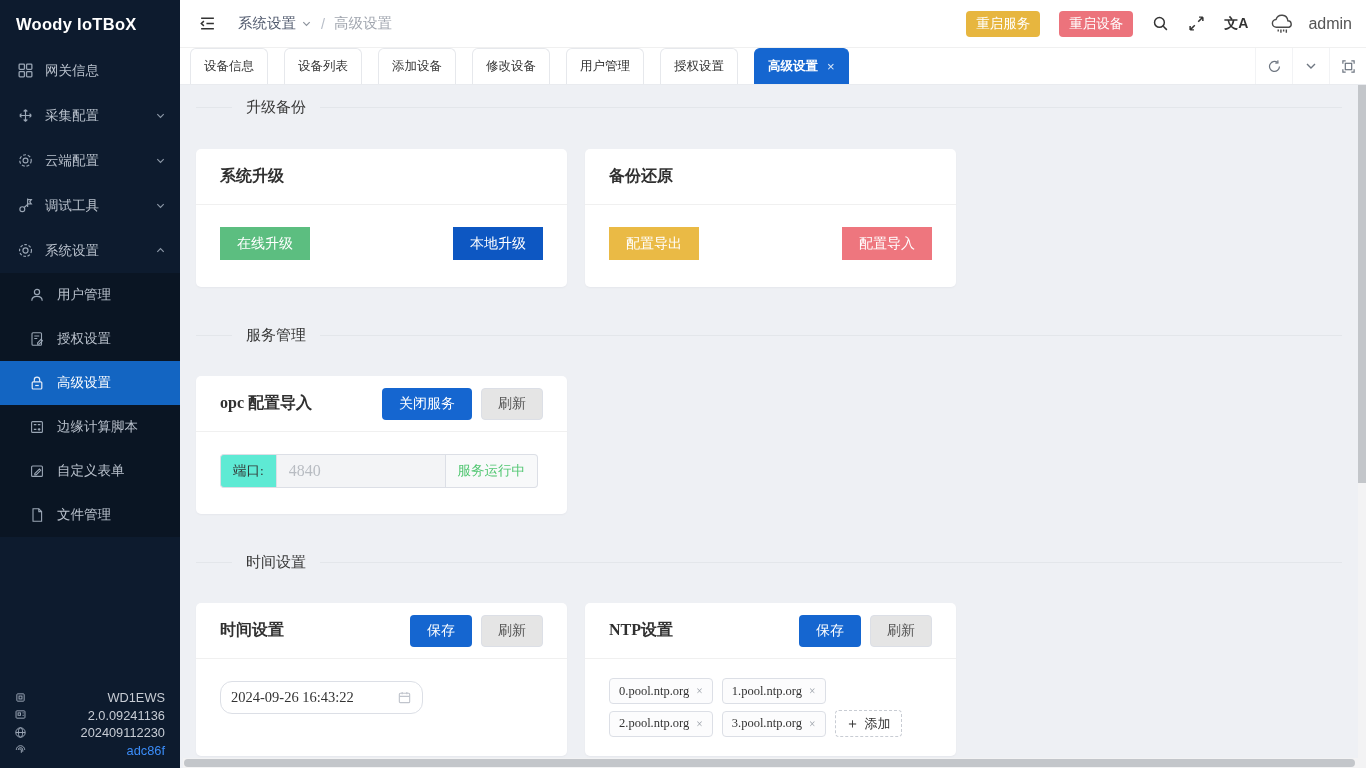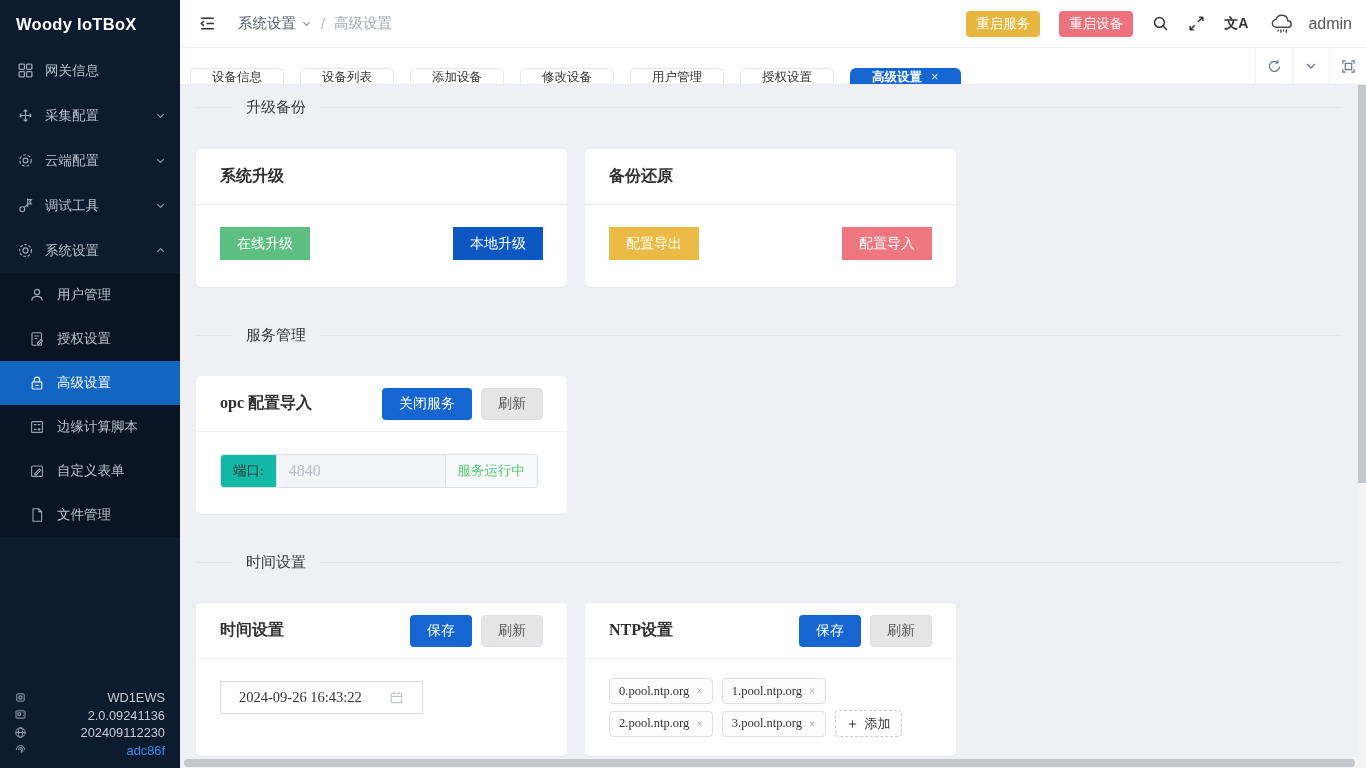--- a/index.html
+++ b/index.html
@@ -39,21 +39,21 @@
   .hbtn { border:none; border-radius:4px; color:#fff; font-size:13.5px; padding:4px 10px; cursor:pointer; font-family:inherit; }
   .hbtn.yellow { background:#e7b63f; }
   .hbtn.red { background:#ec737c; }
   .hicon { color:#333; cursor:pointer; }
   .translate { font-size:14px; font-weight:bold; color:#333; cursor:pointer; }
   .avatar { width:30px; height:30px; border-radius:50%; display:flex; align-items:center; justify-content:center; color:#4a4a4a; cursor:pointer; }
   .uname { font-size:16px; color:#555; margin-left:-8px; }
 
   
   .tabstrip { height:37px; flex:0 0 37px; background:#fff; border-bottom:1px solid #e9ebef; display:flex; align-items:flex-end; padding:0 0 0 10px; }
-  .tab { height:16px; display:flex; align-items:flex-start; padding:0 21px; margin-right:16px;
+  .tab { height:36px; display:flex; align-items:center; padding:0 13px; margin-right:16px;
          border:1px solid #e6e8ec; border-bottom:none; border-radius:6px 6px 0 0;
          background:#fff; font-size:12.5px; color:#333; cursor:pointer; white-space:nowrap; }
   .tab.active { background:#1566d0; border-color:#1566d0; color:#fff; font-weight:bold; }
   .tab .tclose { margin-left:9px; font-weight:normal; font-size:13px; opacity:.85; cursor:pointer; }
   .tabstrip-right { margin-left:auto; display:flex; align-items:center; height:100%; color:#6e7681; }
   .tr-cell { width:37px; height:100%; display:flex; align-items:center; justify-content:center; border-left:1px solid #f2f3f5; cursor:pointer; }
 
   
   .content { flex:1; padding:12px 24px 0 16px; overflow:hidden; }
   .divider { display:flex; align-items:center; height:21px; }
@@ -79,25 +79,25 @@
   .bg-red { background:#ee767e; }
   .btn-primary { background:#1566d0; color:#fff; height:32px; padding:0 17px; }
   .btn-plain { background:#e5e5e5; border:1px solid #dcdfe6; color:#555; height:32px; padding:0 16px; }
 
   .body-upgrade { padding:22px 24px 27px; display:flex; justify-content:space-between; }
   .body-service { padding:22px 24px 26px; }
   .body-time { padding:22px 24px 25px; }
   .body-ntp { padding:19px 24px 19px; }
 
   .igroup { display:flex; width:318px; height:34px; font-size:13.5px; }
-  .ig-prepend { display:flex; align-items:center; padding:0 12px; background:#14b8a6; border:1px solid #dcdfe6; border-right:none; border-radius:4px 0 0 4px; color:#333; }
+  .ig-prepend { display:flex; align-items:center; padding:0 12px; background:#5eead4; border:1px solid #dcdfe6; border-right:none; border-radius:4px 0 0 4px; color:#333; }
   .ig-input { flex:1; min-width:0; background:#f3f4f6; border:1px solid #dcdfe6; color:#b8bcc2; font-size:16px; padding:0 12px; font-family:inherit; }
   .ig-append { display:flex; align-items:center; padding:0 12px; background:#f8f9fa; border:1px solid #dcdfe6; border-left:none; border-radius:0 4px 4px 0; color:#53c773; }
 
-  .dinput { width:203px; height:33px; border:1px solid #dcdfe6; border-radius:0; background:#fff; display:flex; align-items:center; padding:0 18px; }
+  .dinput { width:203px; height:33px; border:1px solid #dcdfe6; border-radius:12px; background:#fff; display:flex; align-items:center; padding:0 10px; }
   .dinput input { border:none; outline:none; flex:1; min-width:0; font-size:14.5px; color:#333; font-family:inherit; background:transparent; }
   .dinput .cal { color:#c0c4cc; }
 
   .tag-rows { display:flex; flex-direction:column; gap:6px; }
   .tag-row { display:flex; align-items:center; gap:9px; }
   .tag { display:inline-flex; align-items:center; gap:7px; height:26px; padding:0 9px; background:#fcfcfd; border:1px solid #dcdfe6; border-radius:4px; font-size:12.5px; color:#333; }
   .tag-x { color:#9aa0a8; font-size:11.5px; cursor:pointer; }
   .add-btn { display:inline-flex; align-items:center; gap:5px; height:27px; padding:0 10px; background:#fff; border:1px dashed #c8ccd3; border-radius:4px; font-size:13px; color:#333; cursor:pointer; }
   .add-plus { font-size:14px; }
 

